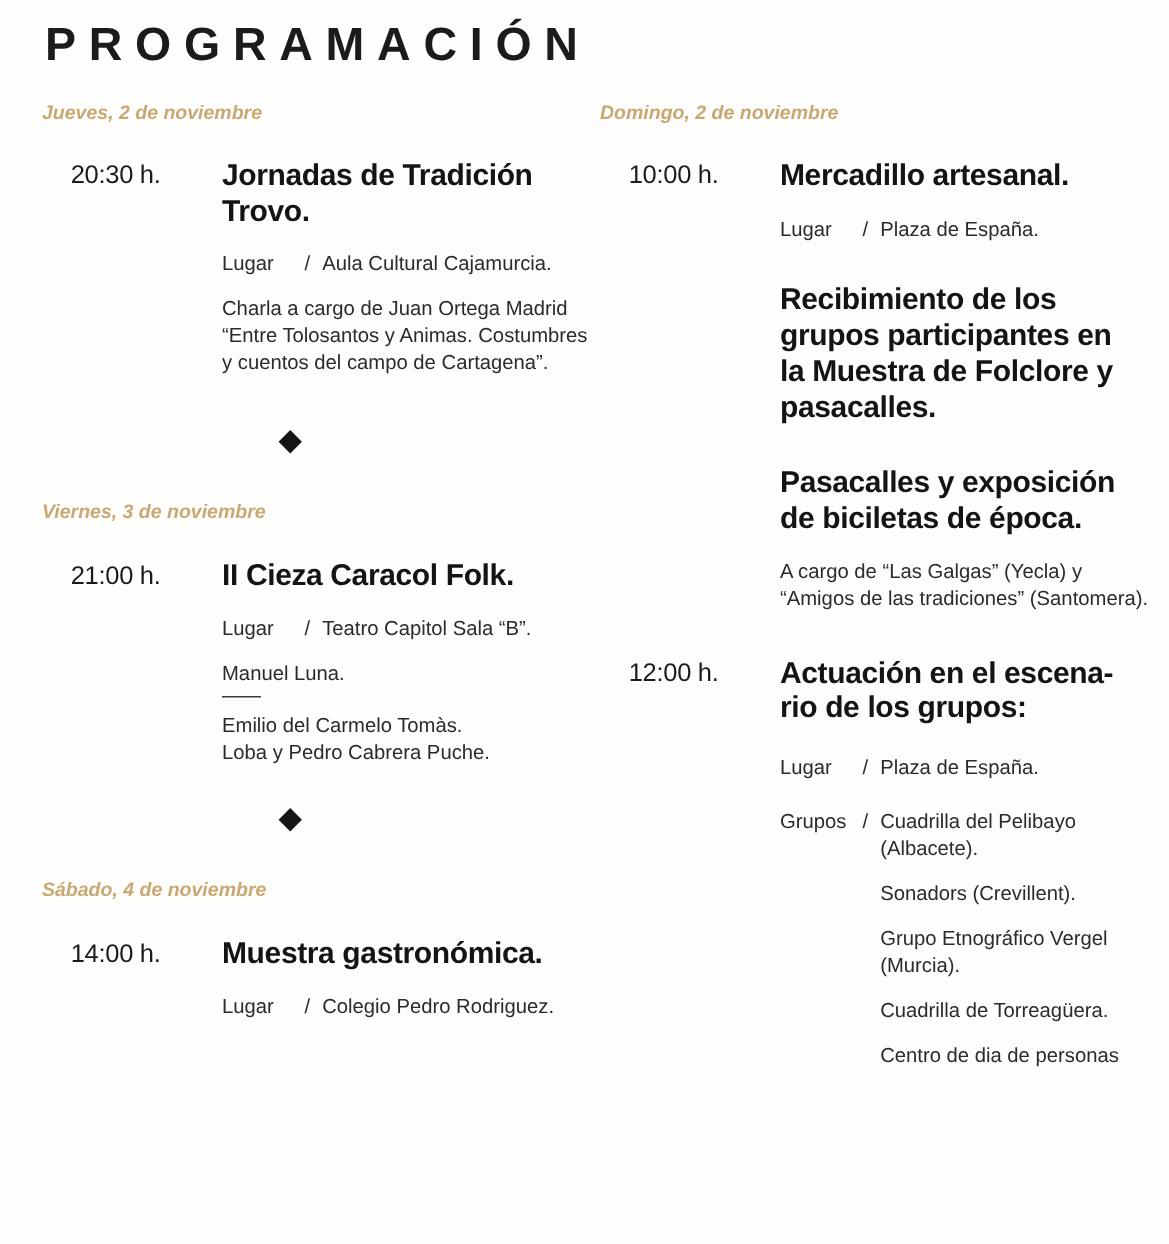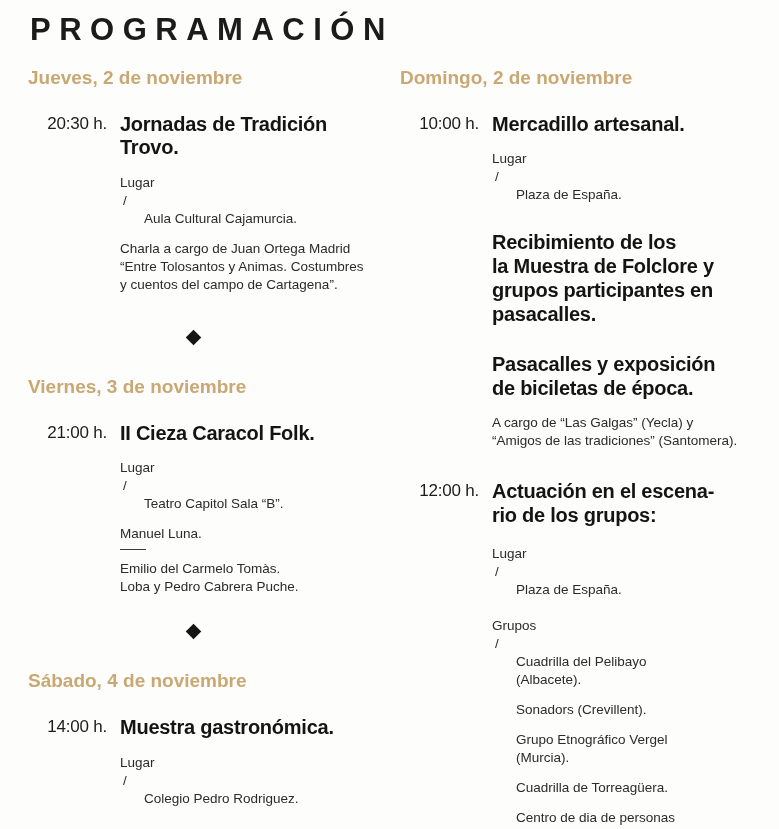--- a/index.html
+++ b/index.html
@@ -38,31 +38,33 @@
   
   .col {
     position: absolute;
     top: 68px;
   }
   .col-left  { left: 28px;  width: 372px; }
   .col-right { left: 400px; width: 379px; }
 
   
   .day-heading {
-    font-size: 19px;
+    font-size: 13px;
     font-weight: bold;
+    font-style: italic;
     color: #c9a873;
     line-height: 1.1;
     margin: 0;
   }
 
   
   .event {
     display: flex;
     align-items: flex-start;
+    gap: 28px;
   }
   .event-time {
     width: 92px;
     min-width: 92px;
     text-align: right;
     padding-right: 13px;
     box-sizing: border-box;
     font-size: 17px;
     font-weight: 400;
     color: #1b1b1b;
@@ -80,32 +82,30 @@
     margin: 0;
     letter-spacing: -0.25px;
   }
 
   
   .meta {
     display: flex;
     font-size: 13.5px;
     line-height: 1.33;
     color: #2b2b2b;
-    flex-direction: column;
   }
   .meta-key {
     min-width: 52px;
     text-align: left;
   }
   .meta-sep {
     padding: 0 8px 0 3px;
   }
   .meta-val {
     flex: 1;
-    margin-left: 24px;
   }
   .meta-val-line { display: block; }
 
   .para {
     font-size: 13.5px;
     line-height: 1.33;
     color: #2b2b2b;
   }
   .para-line { display: block; }
 
@@ -288,22 +288,22 @@
         <div class="meta">
           <span class="meta-key">Lugar</span>
           <span class="meta-sep">/</span>
           <span class="meta-val">Plaza de España.</span>
         </div>
 
         <div class="sp-26"></div>
 
         <div class="block-title">
           <span class="block-line">Recibimiento de los</span>
+          <span class="block-line">grupos participantes en</span>
           <span class="block-line">la Muestra de Folclore y</span>
-          <span class="block-line">grupos participantes en</span>
           <span class="block-line">pasacalles.</span>
         </div>
 
         <div class="sp-26"></div>
 
         <div class="block-title">
           <span class="block-line">Pasacalles y exposición</span>
           <span class="block-line">de biciletas de época.</span>
         </div>
 

